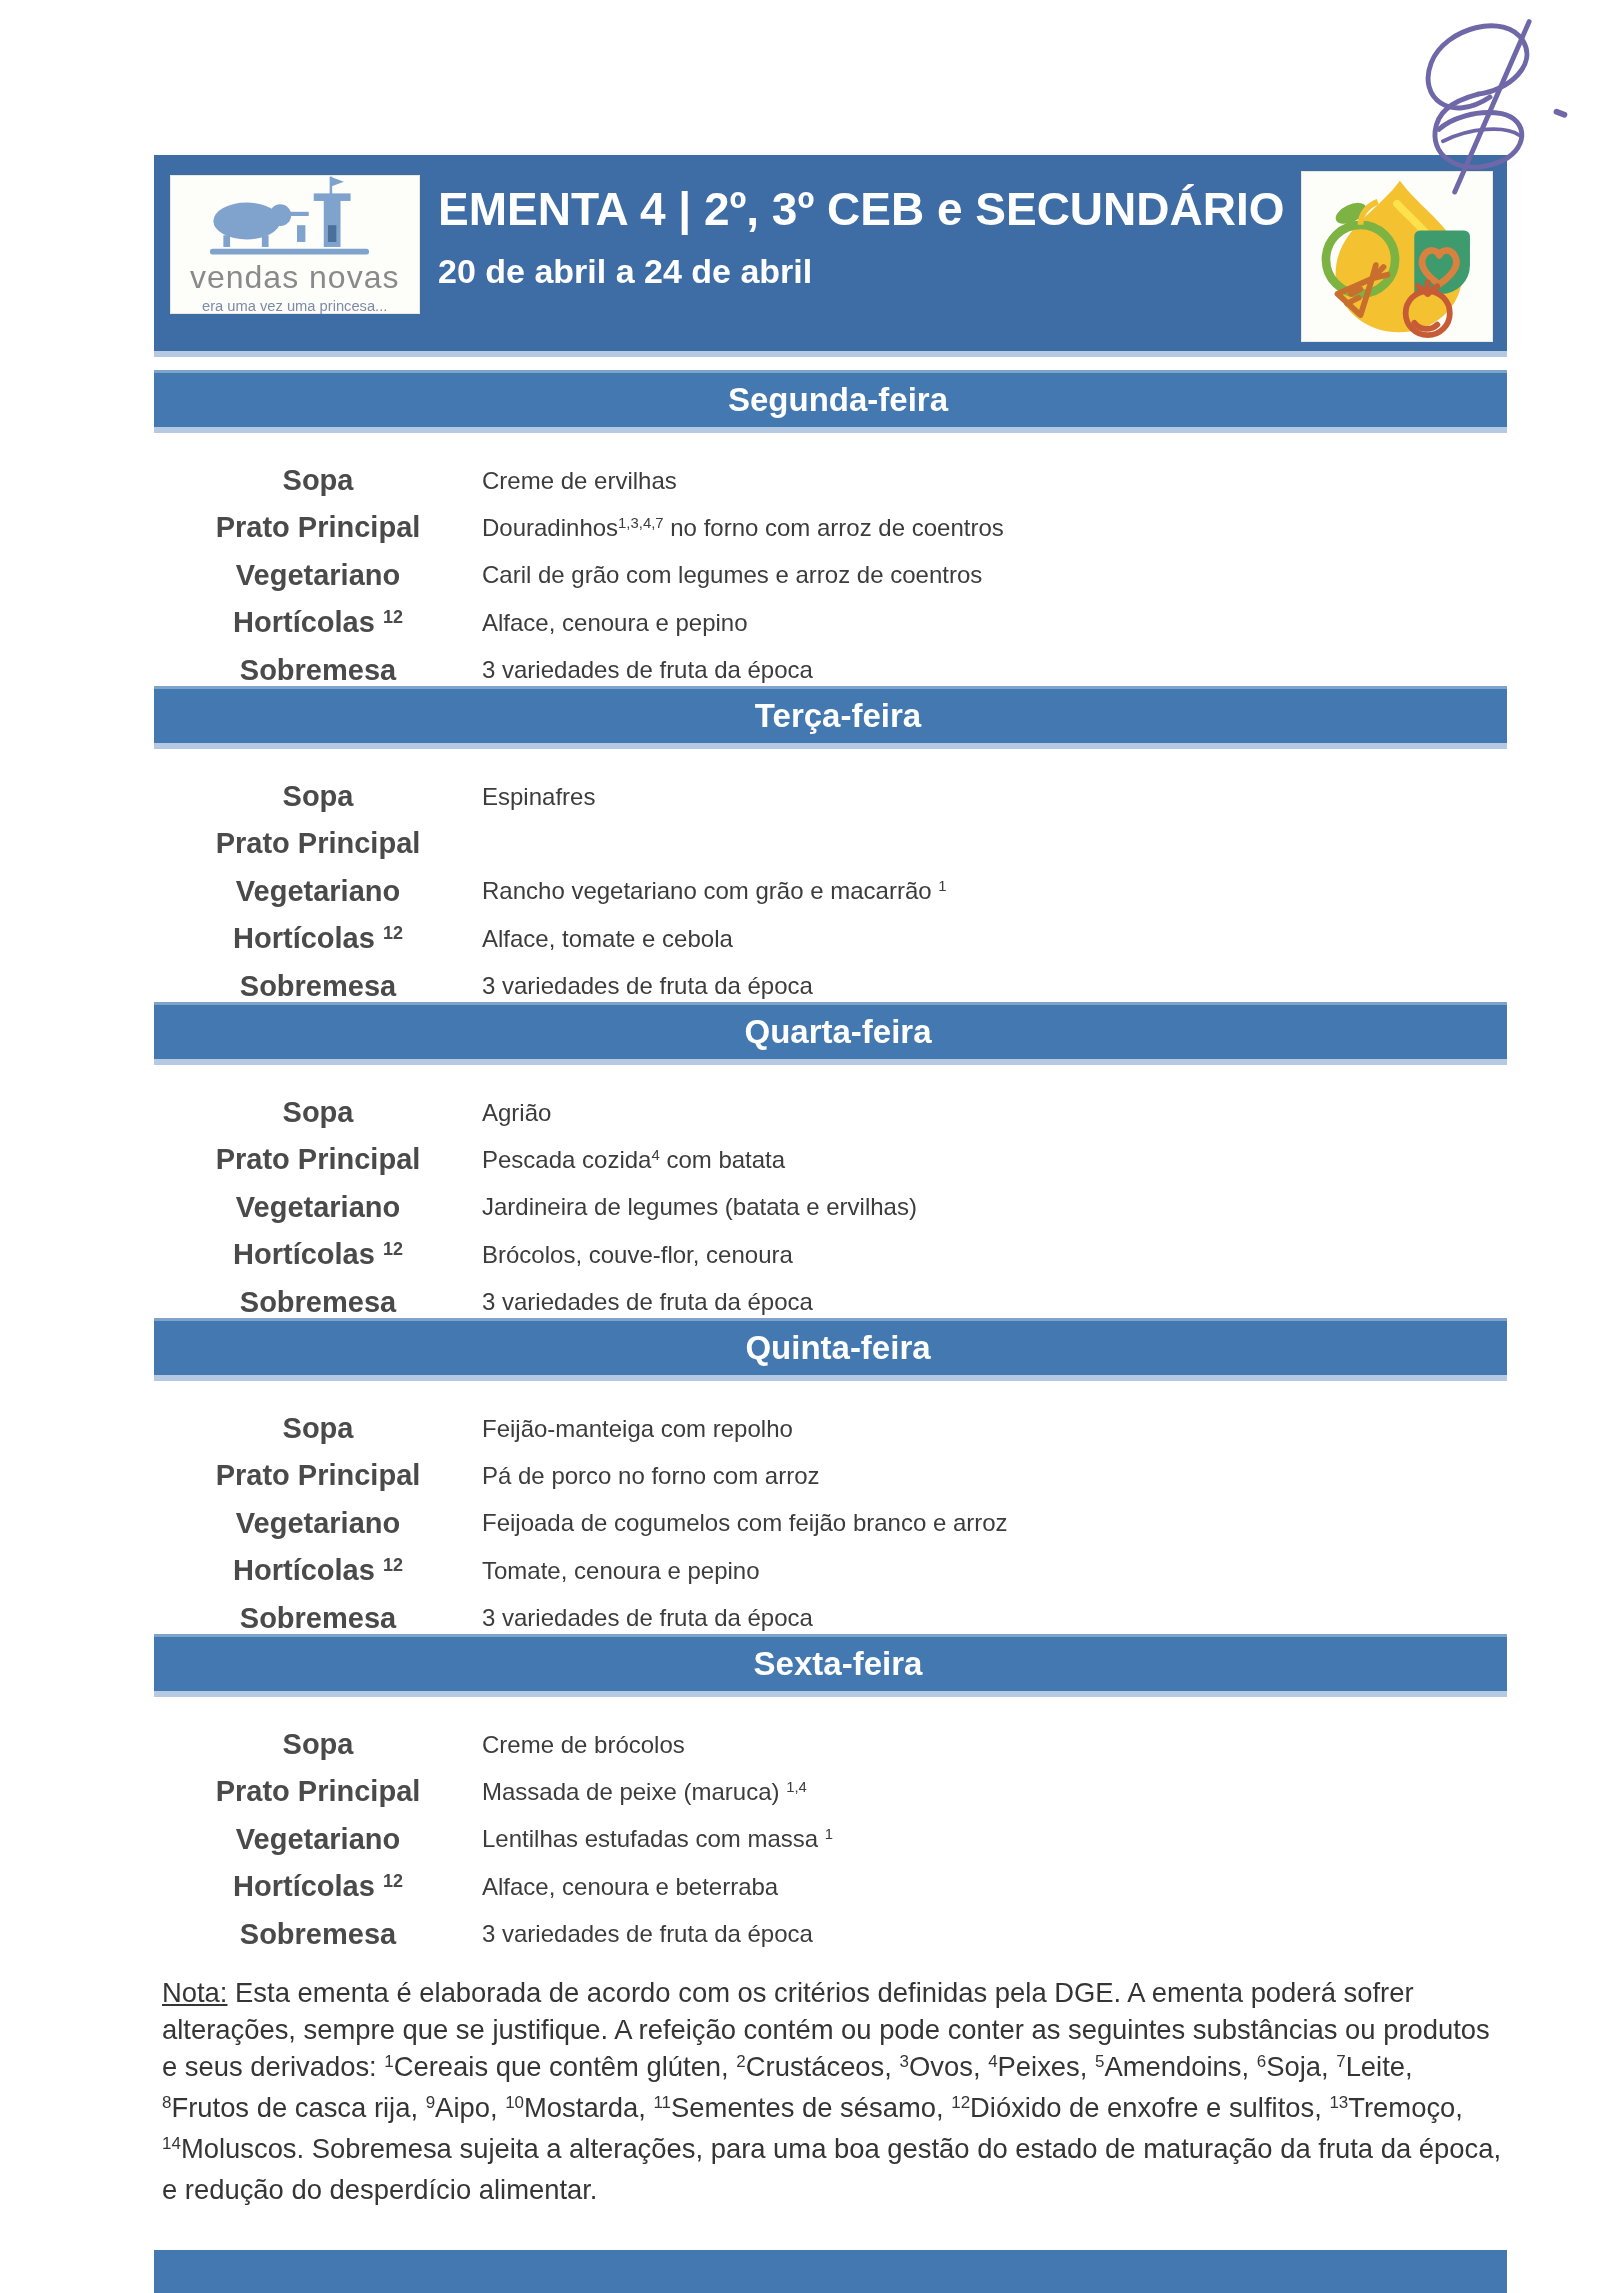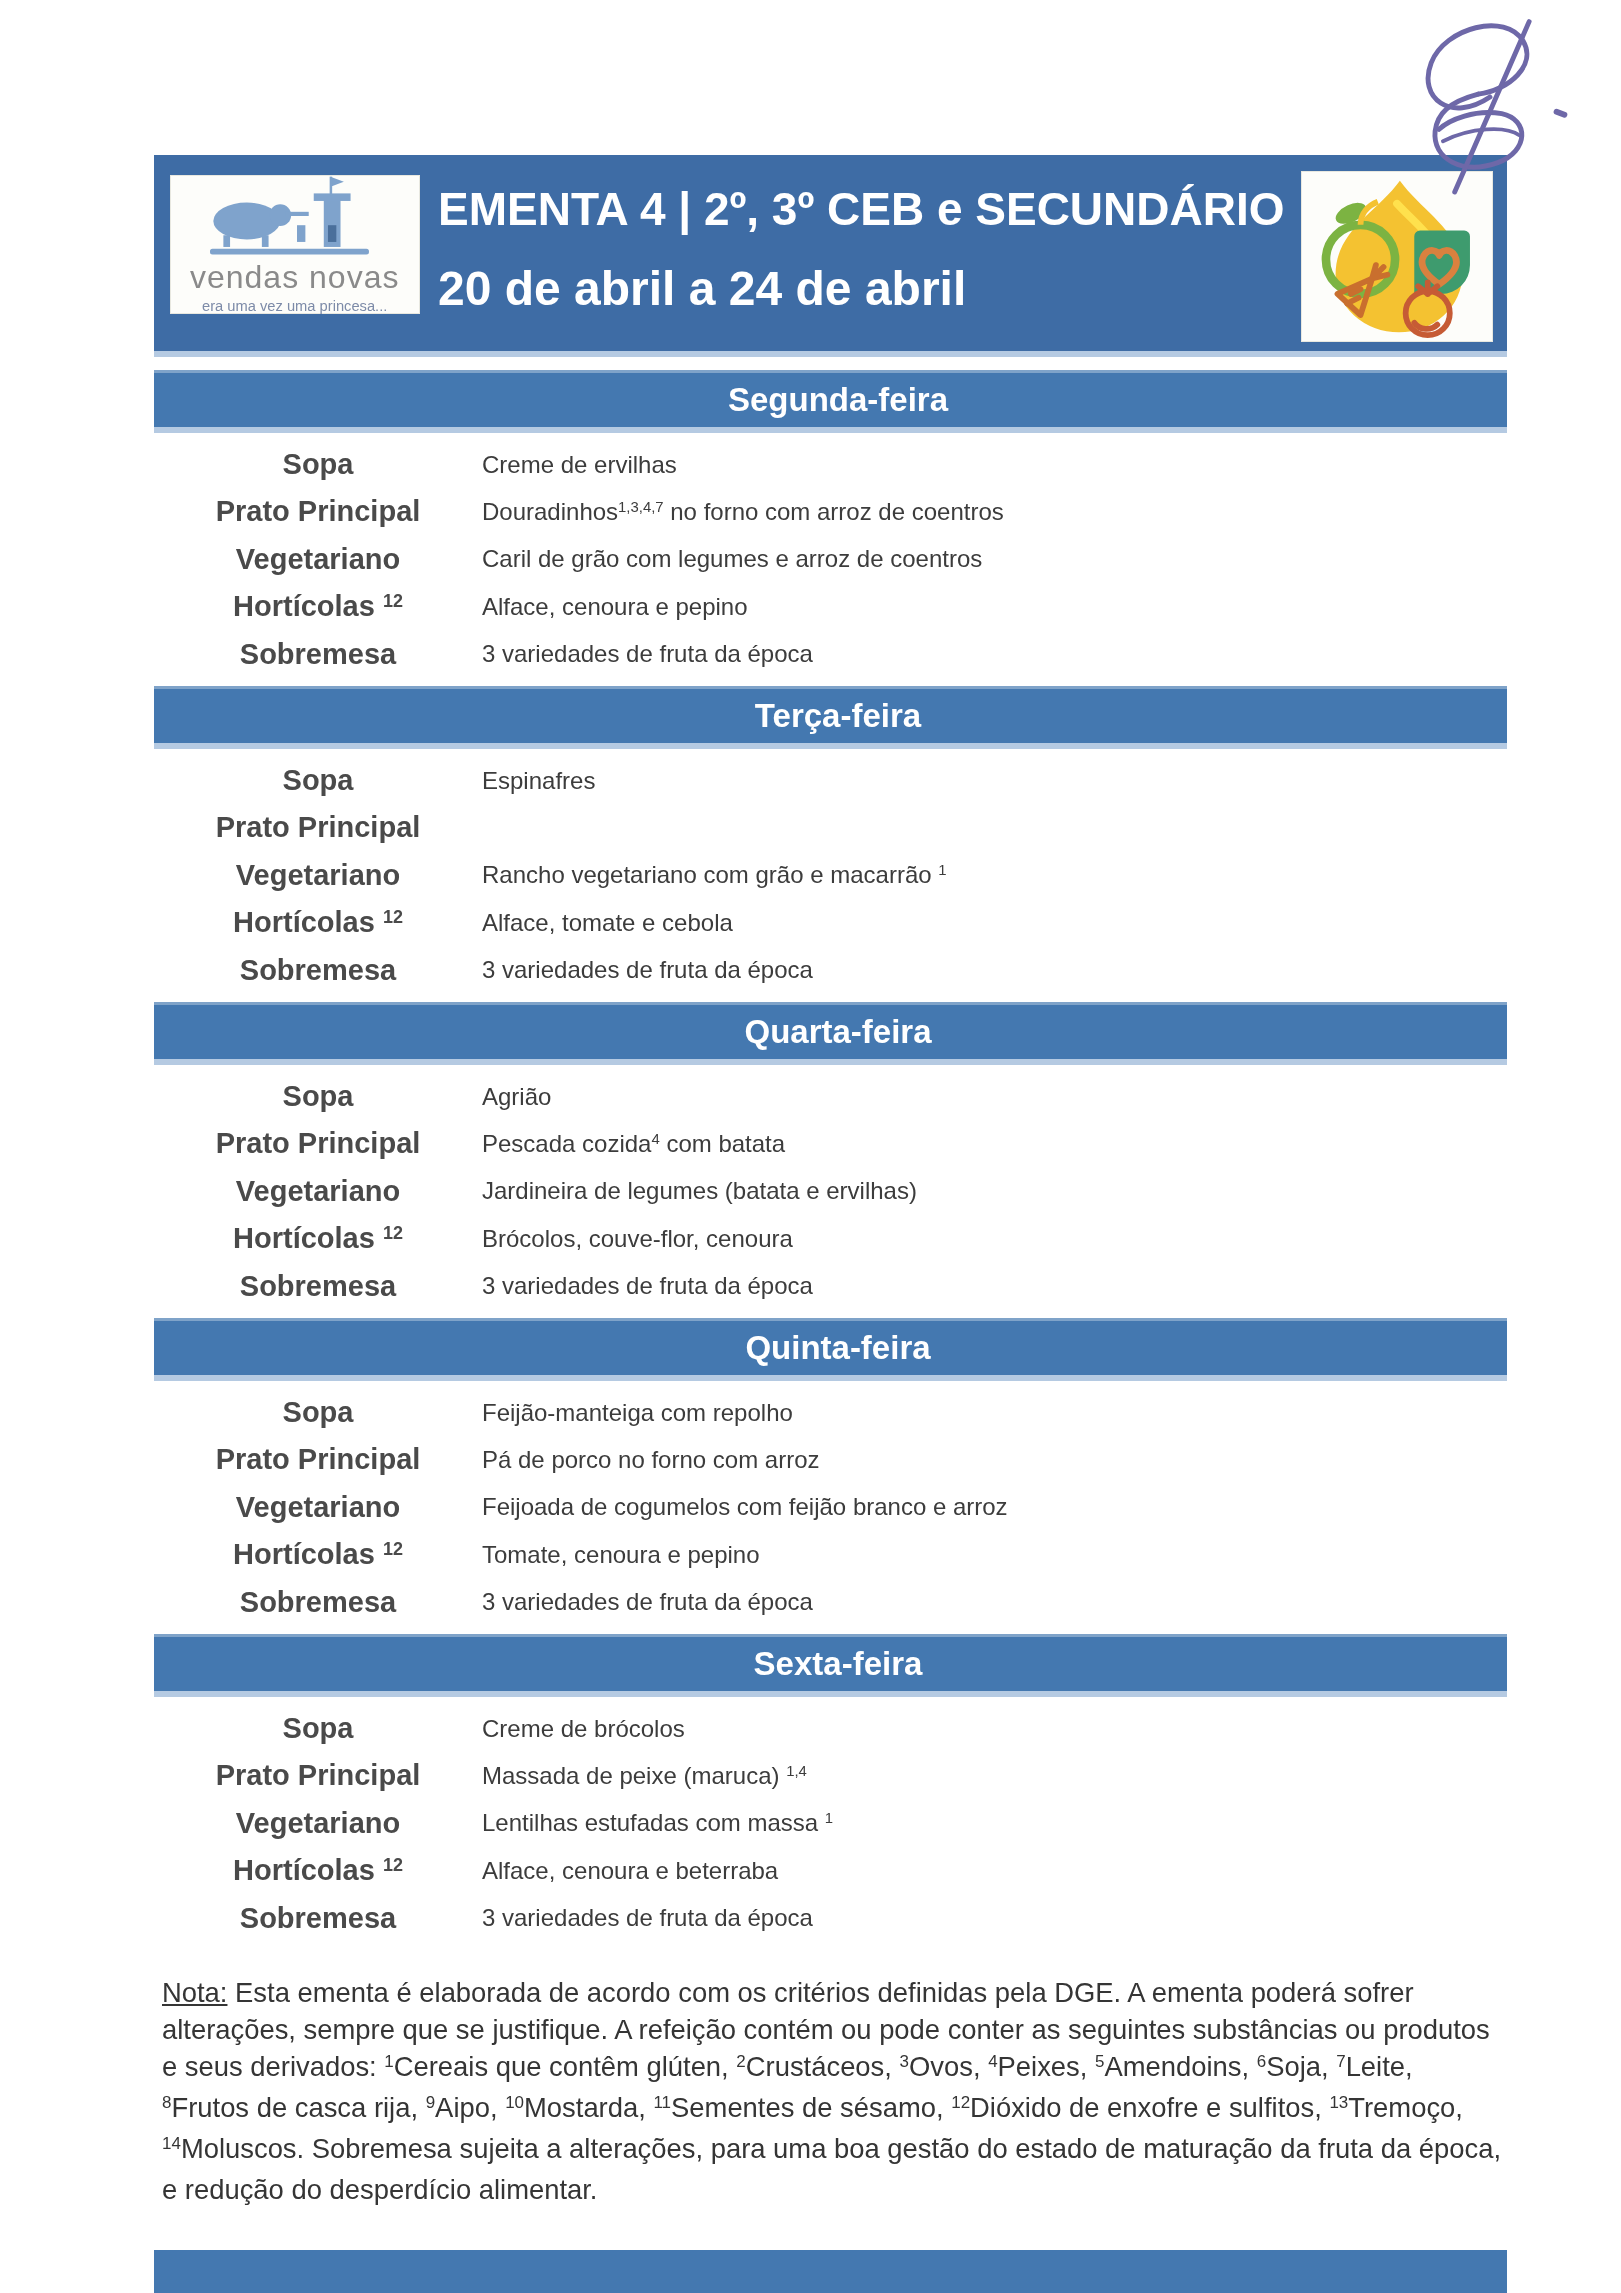--- a/index.html
+++ b/index.html
@@ -16,34 +16,34 @@
   .logo-box.left  { left:15.7px; top:19.6px; width:250px; height:139px; }
   .logo-box.right { right:13.7px; top:15.7px; width:192px; height:171px; }
   .left-logo-inner { width:100%; height:100%; display:flex; flex-direction:column; align-items:center; }
   .logo-name { margin-top:2px; font-size:32px; color:#8a8a8a; letter-spacing:1px; }
   .logo-tagline { font-size:14.7px; color:#7d8ba8; margin-top:2px; }
   .titles {
     position:absolute; left:284px; right:225px; top:0; height:196px;
     display:flex; flex-direction:column; align-items:flex-start; color:#ffffff; font-weight:bold;
   }
   .title-line1 { margin-top:27.4px; font-size:46px; white-space:nowrap; }
-  .title-line2 { margin-top:25px; font-size:48px; white-space:nowrap; }
+  .title-line2 { margin-top:16px; font-size:34px; white-space:nowrap; }
   
   .signature { position:absolute; left:1380px; top:3.9px; width:216px; height:191px; z-index:3; }
   
   .days { position:absolute; top:370px; left:154px; width:1353px; }
   .day { height:316px; }
   .day-bar {
     height:54px; background:#4478B0; border-top:3.9px solid #7FA3C9;
     border-bottom:6.9px solid #B5CAE2; text-align:center; box-sizing:content-box;
   }
   .day-title { font-size:33px; font-weight:bold; color:#ffffff; line-height:54px;margin-left:15px; }
   .rows {
     height:251px; display:flex; flex-direction:column; justify-content:space-around;
-    padding:7.8px 0 5.9px 0; box-sizing:border-box;
+    padding:7.8px 0 5.9px 0; box-sizing:border-box;margin-top:16px;
   }
   .row { display:flex; align-items:center; }
   .row-label { width:328px; text-align:center; font-weight:bold; font-size:29px; color:#4a4a4a; }
   .row-value { flex:1; text-align:left; font-size:24px; color:#3c3c3c; padding-right:54px; }
   sup { font-size:0.62em; vertical-align:baseline; position:relative; top:-0.55em; }
   .u { text-decoration:underline; }
   
   .nota {
     position:absolute; top:1947px; left:162px; width:1345px;
     font-size:27.4px; line-height:37px; color:#353535; text-align:left;

